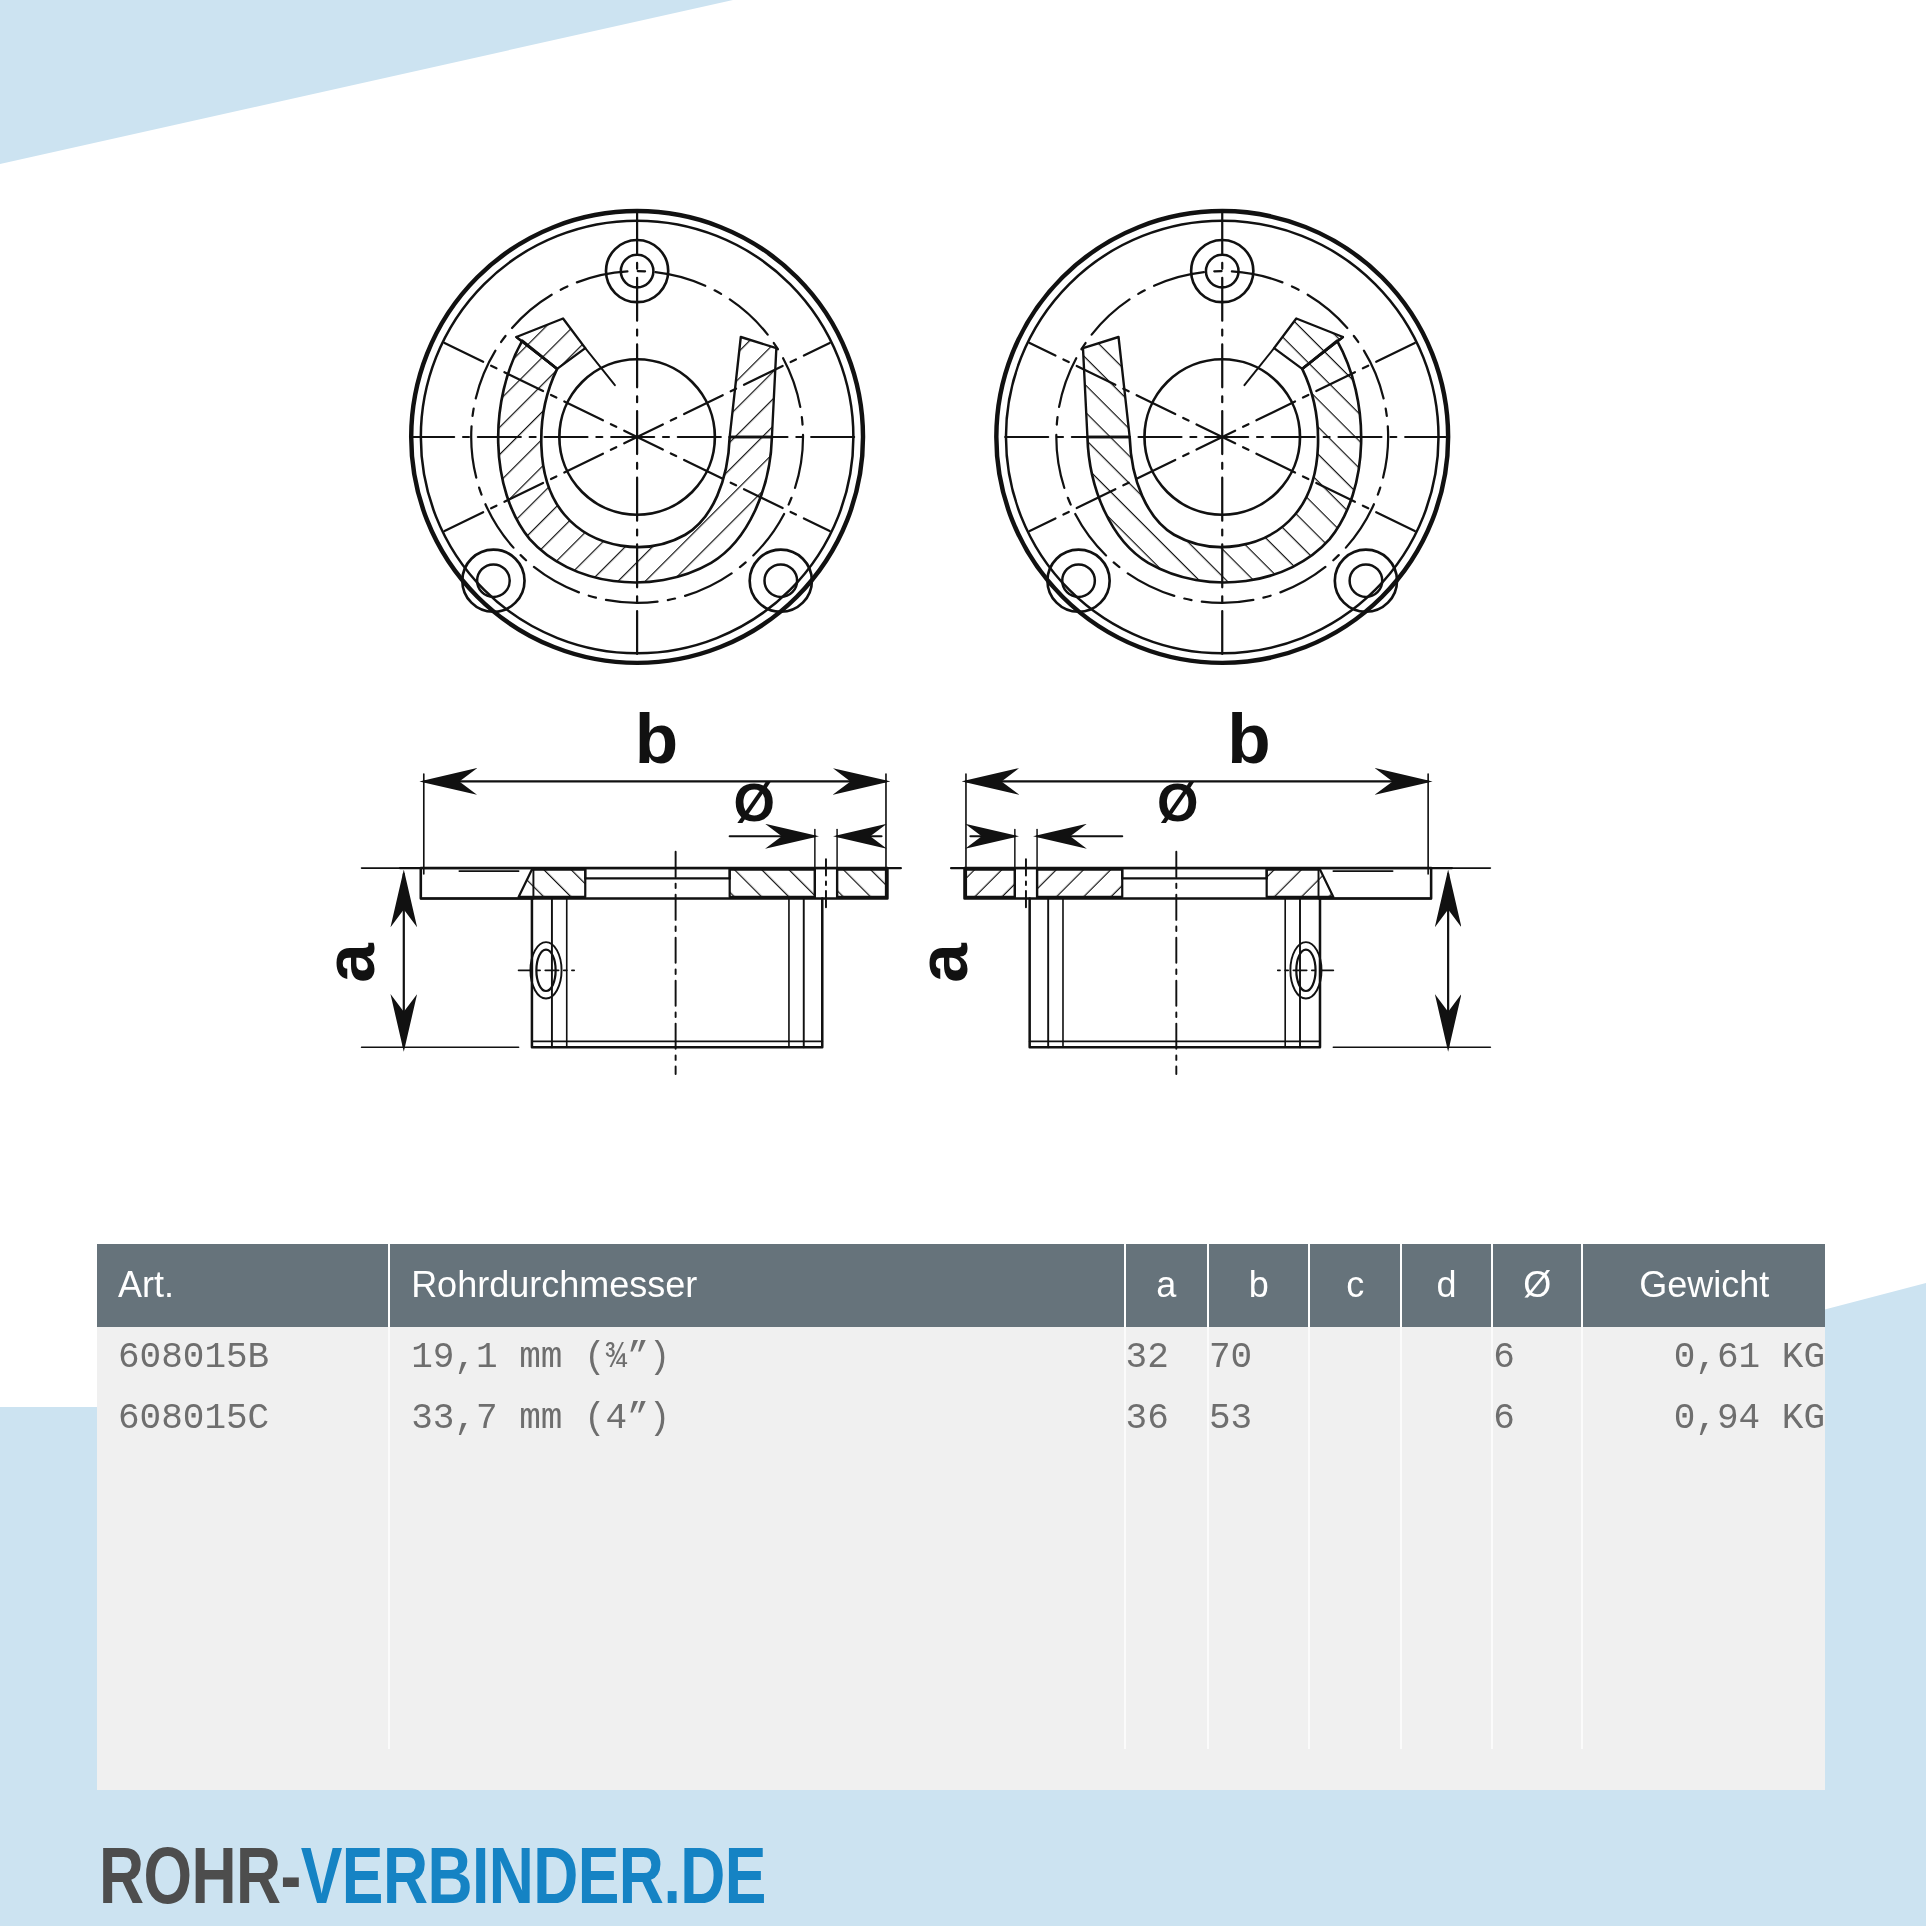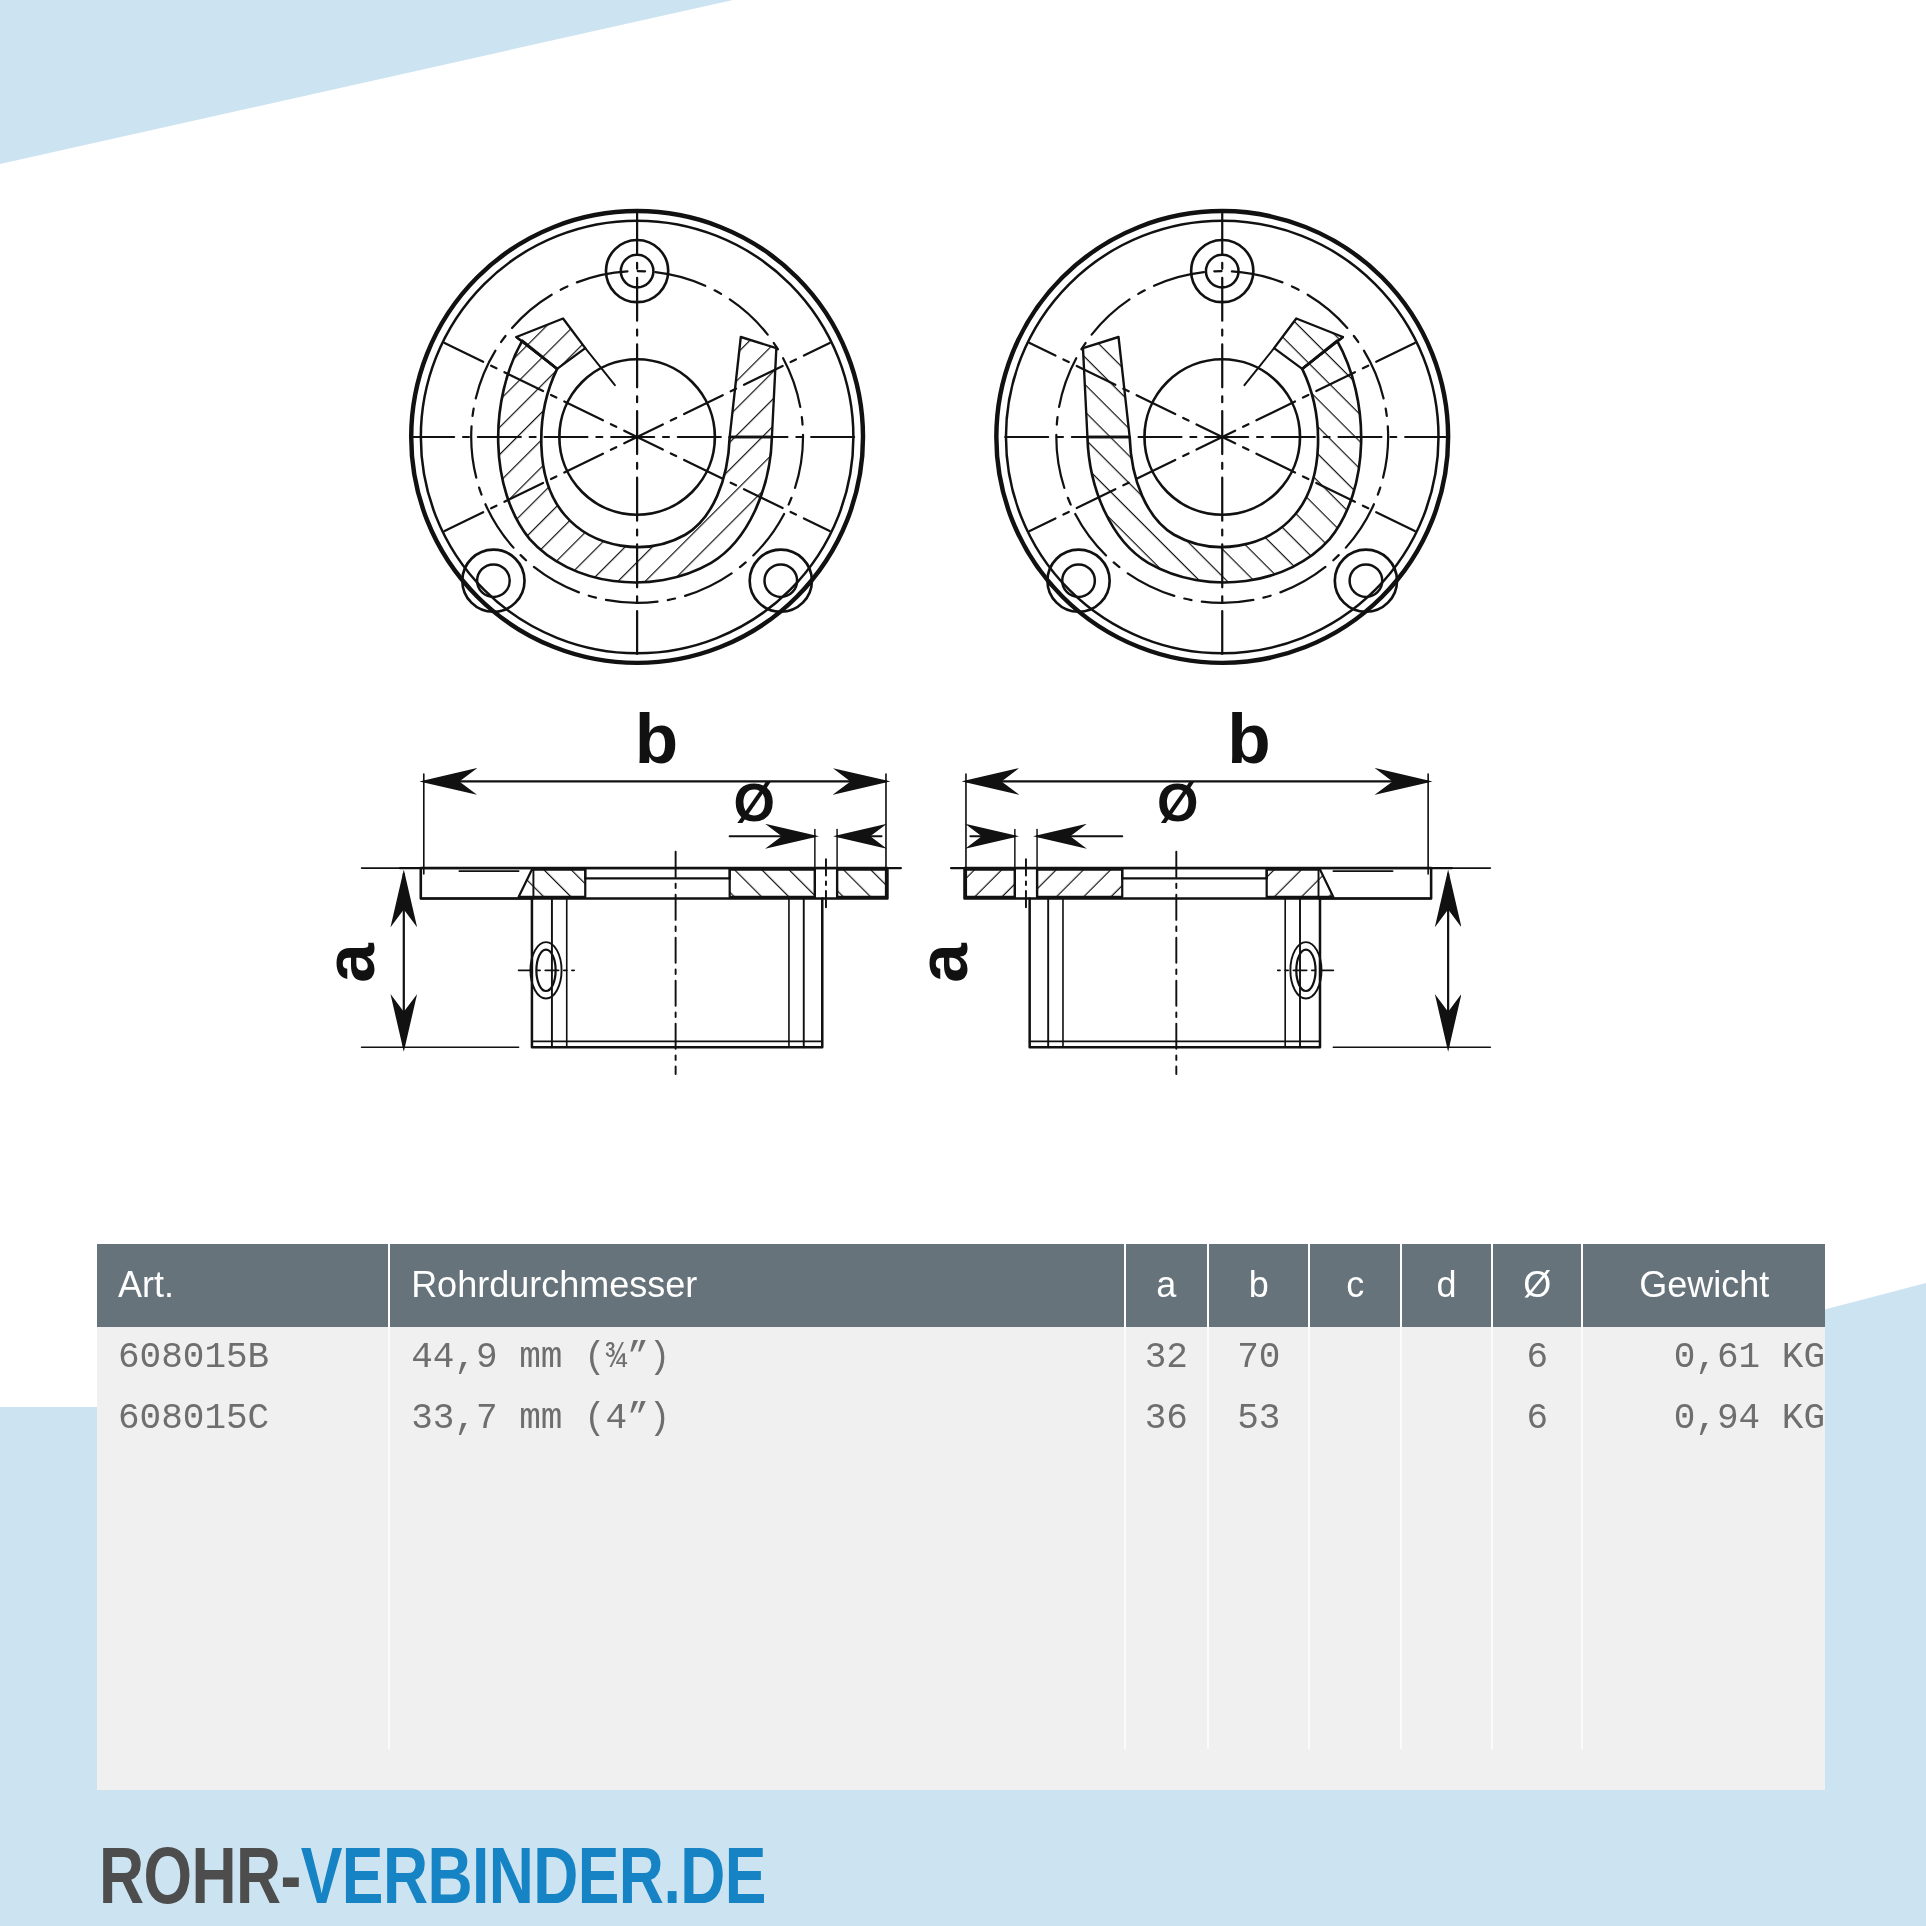--- a/index.html
+++ b/index.html
@@ -52,21 +52,21 @@
     background:#f0f0f0;color:#6e6e6e;
     font-size:36px;font-weight:400;
     text-align:left;
     padding:12.6px 0 12.6px 21px;
     border-right:2.2px solid #fbfbfb;
     vertical-align:middle;
     line-height:1.0;
     font-family:Liberation Mono, monospace;
   }
   table.spec td:last-child{border-right:none;}
-  table.spec td.num{text-align:center;padding-left:0;padding-right:0;}
+  table.spec td.num{text-align:left;padding-left:0;padding-right:0;}
   table.spec td.wt{text-align:right;padding-left:0;padding-right:0;}
   .filler-row td{height:274px;padding:0;}
 
   
   col.c-art{width:259px;}
   col.c-rohr{width:652px;}
   col.c-a{width:74px;}
   col.c-b{width:90px;}
   col.c-c{width:81px;}
   col.c-d{width:81px;}
@@ -313,21 +313,21 @@
           <th class="num">b</th>
           <th class="num">c</th>
           <th class="num">d</th>
           <th class="num">Ø</th>
           <th class="wt">Gewicht</th>
         </tr>
       </thead>
       <tbody>
         <tr>
           <td>608015B</td>
-          <td>44,9 mm (¾”)</td>
+          <td>19,1 mm (¾”)</td>
           <td class="num">32</td>
           <td class="num">70</td>
           <td class="num"></td>
           <td class="num"></td>
           <td class="num">6</td>
           <td class="wt">0,61 KG</td>
         </tr>
         <tr>
           <td>608015C</td>
           <td>33,7 mm (4”)</td>

